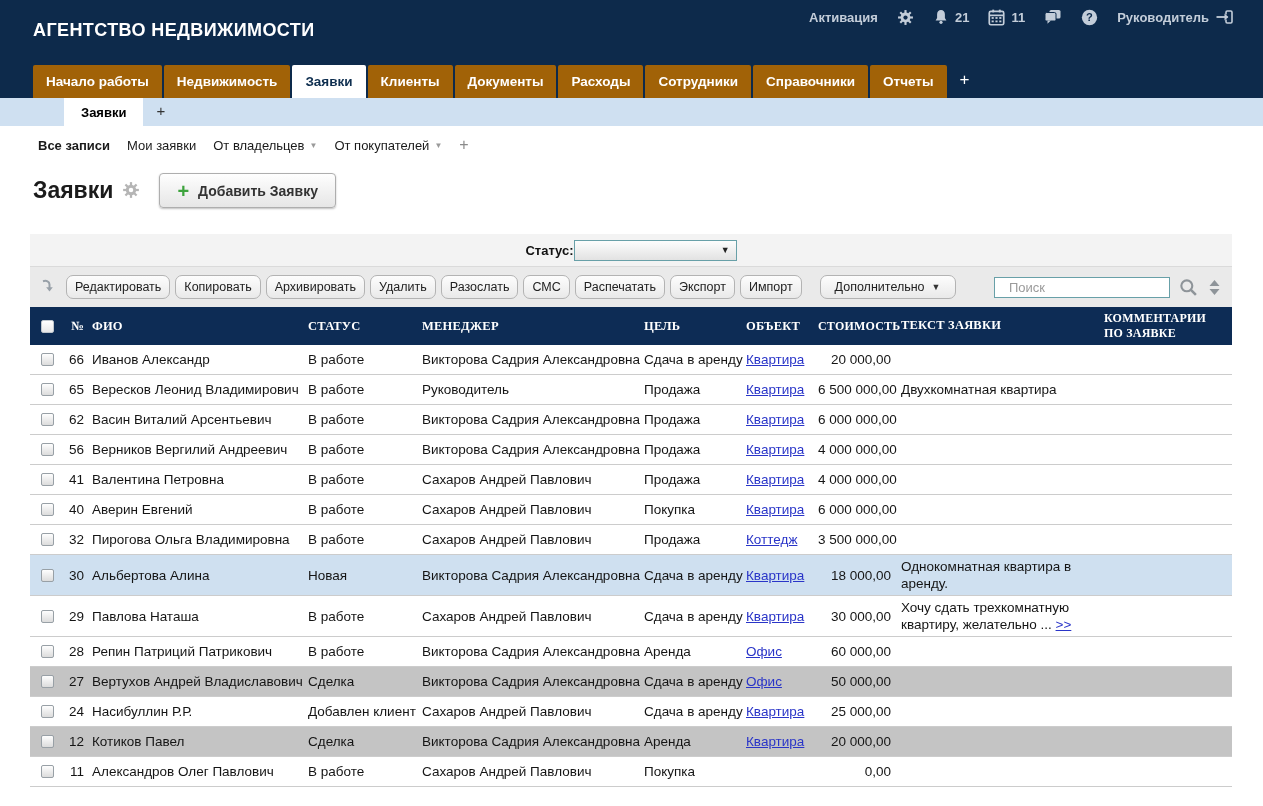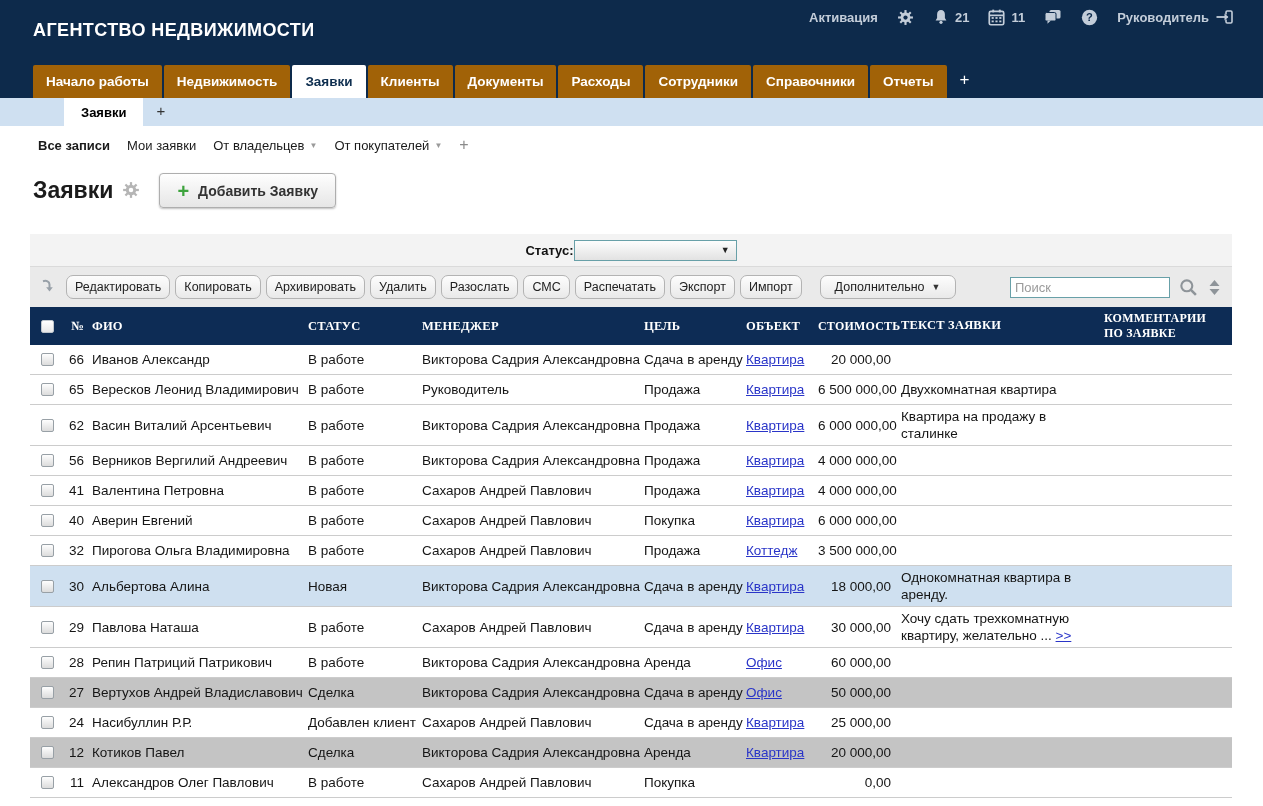--- a/index.html
+++ b/index.html
@@ -64,21 +64,21 @@
   .toolband { height:41px; background:#eaeaea; border-top:1px solid #dadada;
     display:flex; align-items:center; padding:0 10px 0 8px; }
   .collapse-ic { margin:0 11px 0 3px; cursor:pointer; }
   .tbtns { display:flex; }
   .tbtn { background:linear-gradient(#fdfdfd,#e9e9e9); border:1px solid #b3b3b3;
     border-radius:7px; padding:4px 8px; font-size:12.5px; color:#222; margin-right:5px;
     cursor:pointer; white-space:nowrap; }
   .tbtn-more { margin-left:13px; padding:4px 14px; display:flex; align-items:center; gap:7px; }
   .tbtn-more .arr { font-size:9px; color:#333; }
   .searchwrap { margin-left:auto; display:flex; align-items:center; gap:9px; }
-  .search-input { width:160px; height:21px; border:1px solid #68a0a8; padding:0 4px;
+  .search-input { width:176px; height:21px; border:1px solid #68a0a8; padding:0 14px;
     font-size:13px; color:#333; font-family:"Liberation Sans",sans-serif; }
   .search-input::placeholder { color:#9b9b9b; }
   .srch-ic, .sort-ic { cursor:pointer; display:block; }
 
   
   .thead { background:#0d2c55; color:#fff; min-height:38px; display:flex; align-items:center;
     font-family:"Liberation Serif", serif; font-weight:bold; font-size:12.5px;
     letter-spacing:.2px; }
   .trow { display:flex; align-items:center; min-height:30px; border-bottom:1px solid #cccccc;
     font-size:13.5px; color:#151515; background:#fff; cursor:pointer; }
@@ -346,21 +346,20 @@
     <div class="c-check">
           <span class="cb"></span>
         </div>
     <div class="c-num">62</div>
     <div class="c-fio">Васин Виталий Арсентьевич</div>
     <div class="c-status">В работе</div>
     <div class="c-manager">Викторова Садрия Александровна</div>
     <div class="c-goal">Продажа</div>
     <div class="c-object"><a class="lnk">Квартира</a></div>
     <div class="c-price">6 000 000,00</div>
-    <div class="c-text"><span>Квартира на продажу в сталинке</span> </div>
     <div class="c-comment"></div>
   </div>
 
   <div class="trow">
     <div class="c-check">
           <span class="cb"></span>
         </div>
     <div class="c-num">56</div>
     <div class="c-fio">Верников Вергилий Андреевич</div>
     <div class="c-status">В работе</div>

